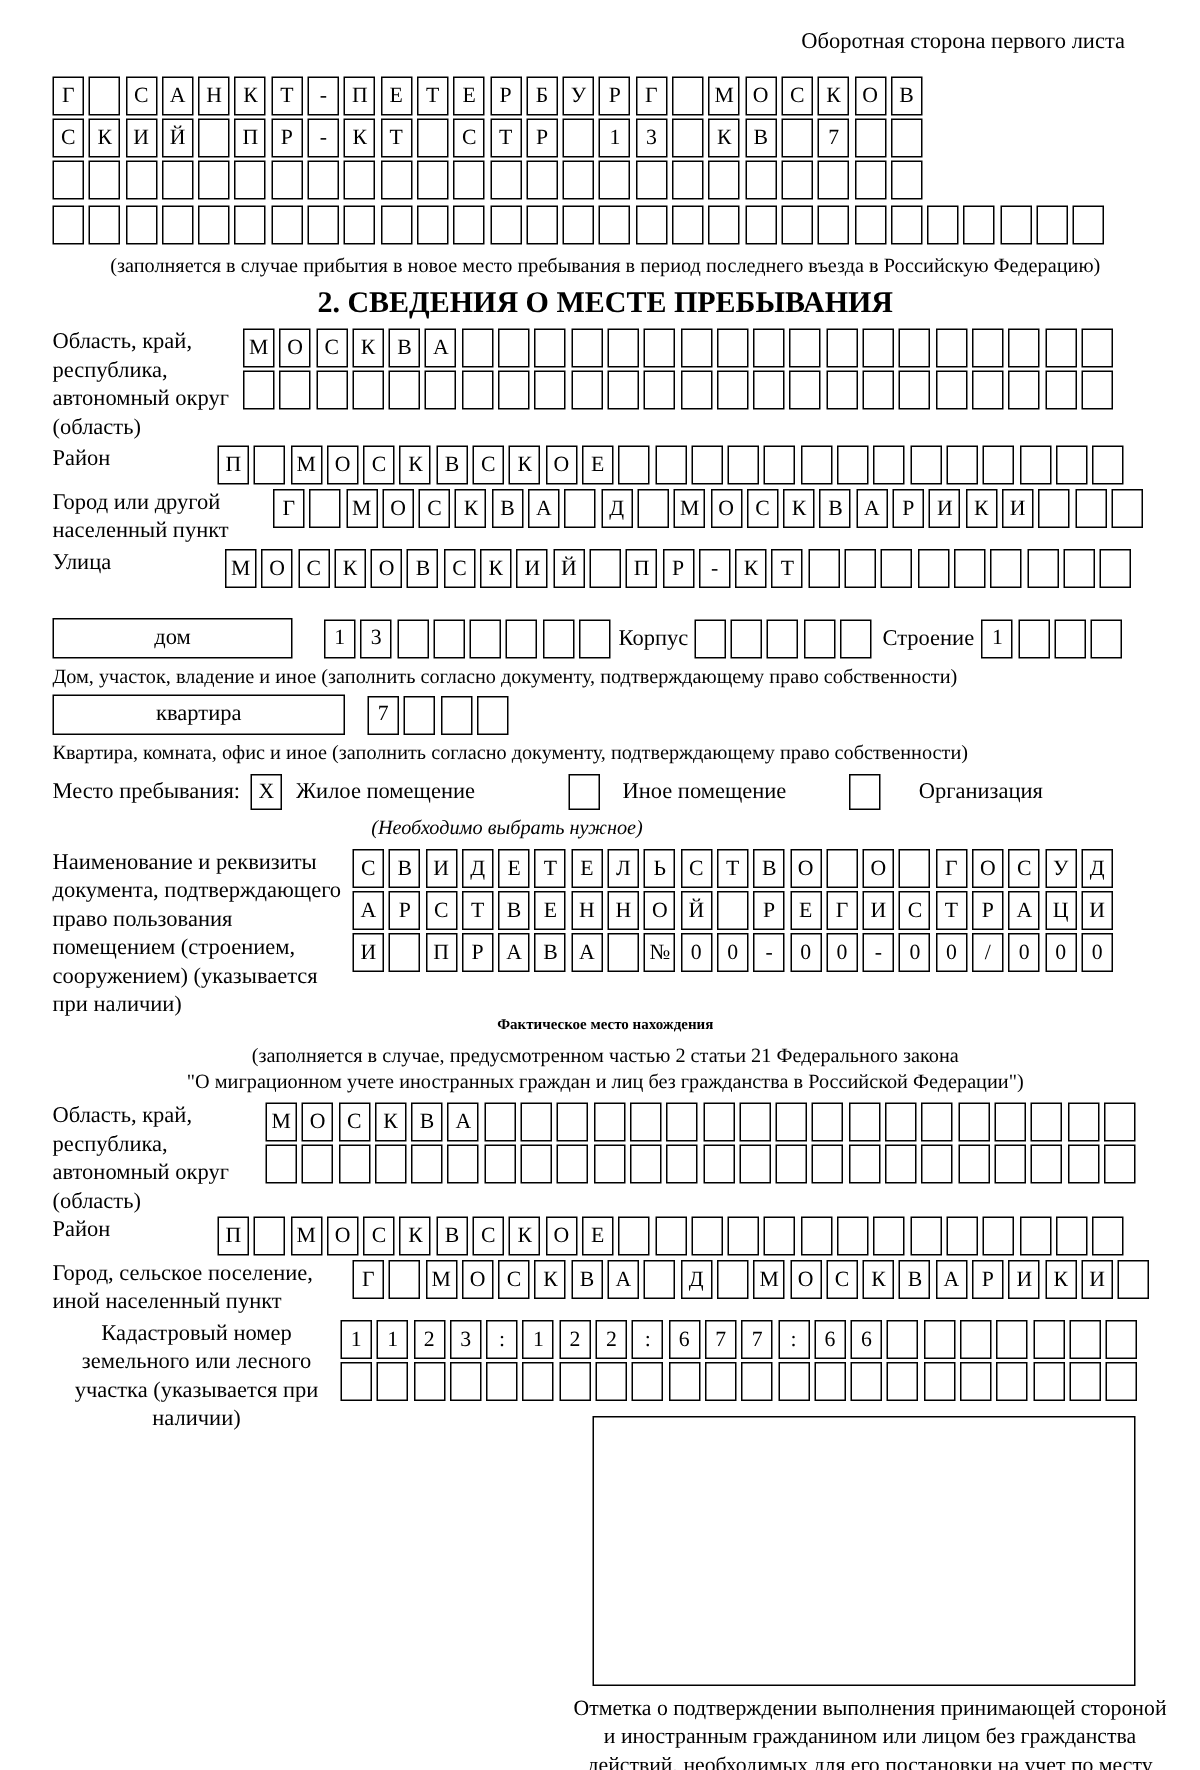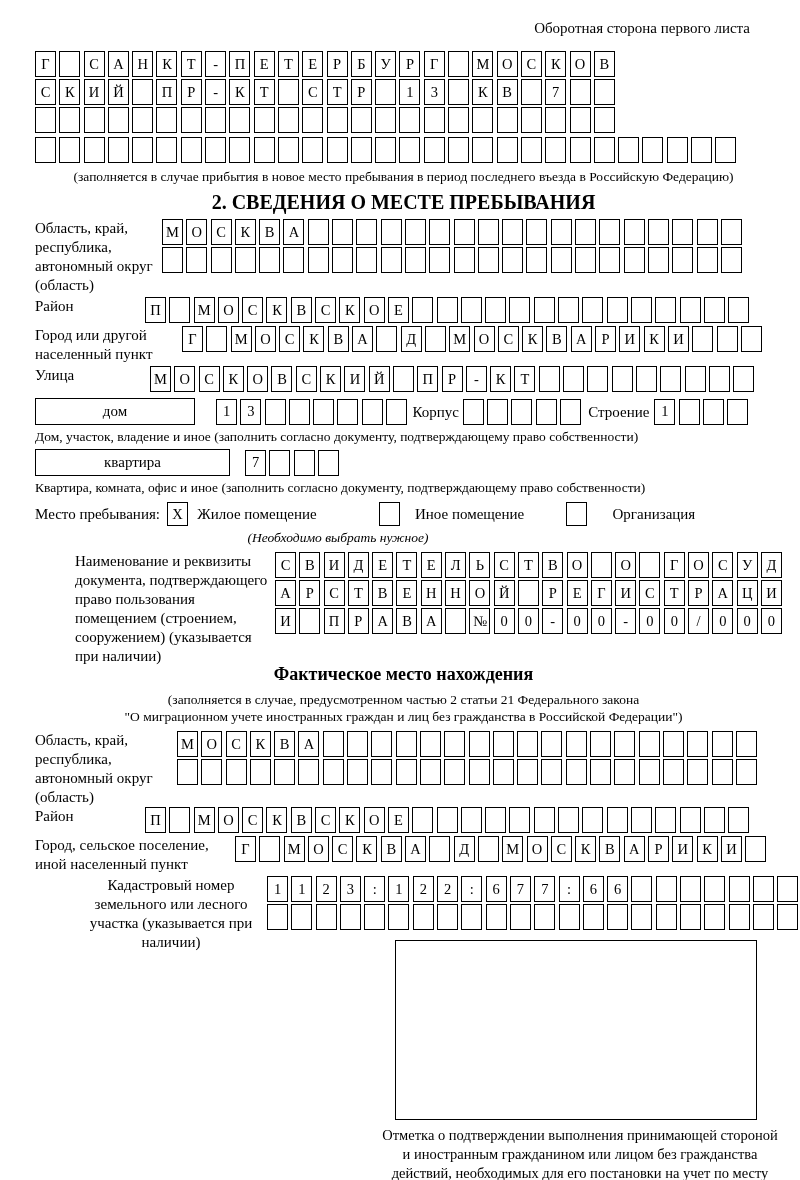--- a/index.html
+++ b/index.html
@@ -15,31 +15,31 @@
   .cellrow + .cellrow{margin-top:2px;}
   .cell{
     flex:none;display:inline-flex;align-items:center;justify-content:center;
     width:21px;height:26px;margin-right:3.3px;
     border:1.5px solid #000;box-sizing:border-box;
     font-size:14.5px;line-height:1;
   }
   .note{font-size:13.5px;line-height:17px;}
   .center{text-align:center;}
   .hdr{font-weight:bold;font-size:20px;text-align:center;}
-  .hdr2{font-weight:bold;font-size:18px;text-align:center;}
+  .hdr2{font-weight:bold;font-size:10px;text-align:center;}
 
   .typebox{
     flex:none;display:inline-flex;align-items:center;justify-content:center;
     height:27px;border:1.5px solid #000;box-sizing:border-box;font-size:15px;
   }
   .inline-label{font-size:15px;line-height:26px;flex:none;}
 
   .stampbox{border:1.5px solid #000;box-sizing:border-box;width:362px;height:180px;margin-left:360px;}
   .stampnote{width:400px;margin-left:345px;font-size:14.5px;line-height:19px;text-align:center;}
-  .overflow-label{overflow:visible;margin-left:40px;}
+  .overflow-label{overflow:visible;}
 </style>
 </head>
 <body>
 
 <div class="page">
 
   <div class="corner">Оборотная сторона первого листа</div>
 
   <div class="row" style="margin-top:14px;">
     <div>
@@ -301,21 +301,21 @@
         <span class="cell"></span>
         <span class="cell"></span>
         <span class="cell"></span>
         <span class="cell"></span>
         <span class="cell"></span>
         <span class="cell"></span>
         <span class="cell"></span>
       </div>
   </div>
 
-  <div class="row" style="margin-top:6px;align-items:center;">
+  <div class="row" style="margin-top:20px;align-items:center;">
     <div class="typebox" style="width:160px;">дом</div>
     <div class="cellrow" style="margin-left:21px;">
         <span class="cell">1</span>
         <span class="cell">3</span>
         <span class="cell"></span>
         <span class="cell"></span>
         <span class="cell"></span>
         <span class="cell"></span>
         <span class="cell"></span>
         <span class="cell"></span>

